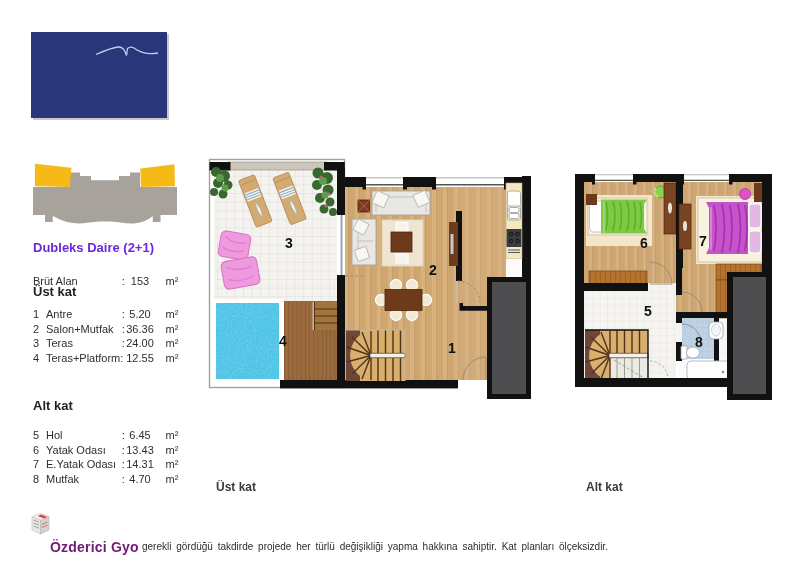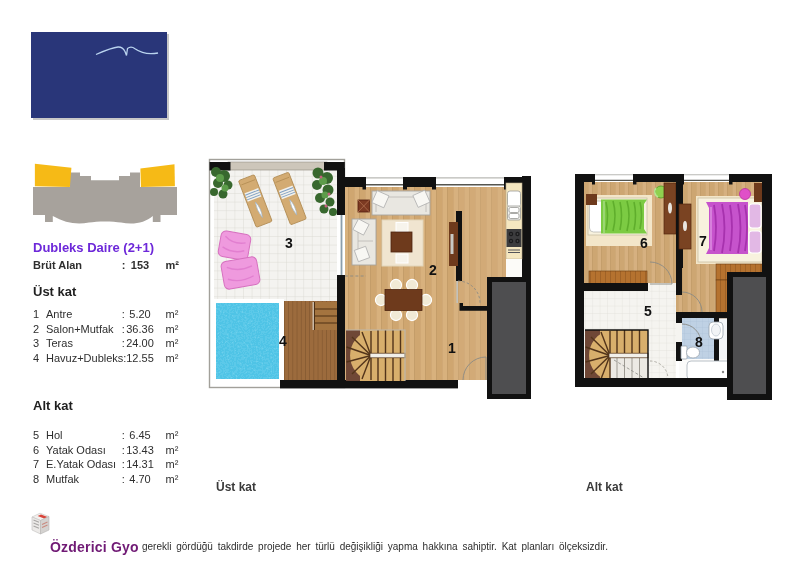--- a/index.html
+++ b/index.html
@@ -29,21 +29,21 @@
 
   <path d="M8,60 L8,32 L45,32 L45,17.5 L55,17.5 L55,21 L66,21 L66,25.2 L94,25.2 L94,21 L105,21 L105,17.5 L115,17.5 L115,32 L152,32 L152,60 L135.5,60 L135.5,67 L127.8,67 L127.8,61 C120,68 108,70 96,67.5 C88,66 72,66 64,67.5 C52,70 40,68 27.8,61 L27.8,67 L20,67 L20,60 Z" fill="#a7a29c"></path>
 
   <polygon points="9.9,8.7 46.4,12.8 44.9,32 9.9,31.3" fill="#f6ba16"></polygon>
 
   <polygon points="115.4,13.4 149.5,9.3 149.9,31.3 115.9,32" fill="#f6ba16"></polygon>
 </svg>
 
 <div class="abs b" style="left:33px;top:240px;font-size:13px;color:#6d28d9;">Dubleks Daire (2+1)</div>
 
-<div class="row" style="top:259px;font-weight:bold;">
+<div class="row" style="top:275px;">
   <span class="rn" style="left:0;">Brüt Alan</span>
   <span class="rc">:</span>
   <span class="rv">153</span>
   <span class="rm">m²</span>
 </div>
 
 <div class="abs b" style="left:33px;top:284px;font-size:13px;color:#1f1f1f;">Üst kat</div>
 
 <div class="row" style="top:308px;">
       <span class="rn">1</span>
@@ -64,21 +64,21 @@
 <div class="row" style="top:337px;">
       <span class="rn">3</span>
       <span class="rname">Teras</span>
       <span class="rc">:</span>
       <span class="rv">24.00</span>
       <span class="rm">m²</span>
     </div>
 
 <div class="row" style="top:351.5px;">
       <span class="rn">4</span>
-      <span class="rname">Havuz+Dubleks:</span>
+      <span class="rname">Teras+Platform:</span>
       <span class="rv">12.55</span>
       <span class="rm">m²</span>
     </div>
 
 <div class="abs b" style="left:33px;top:398px;font-size:13px;color:#1f1f1f;">Alt kat</div>
 
 <div class="row" style="top:429px;">
       <span class="rn">5</span>
       <span class="rname">Hol</span>
       <span class="rc">:</span>

